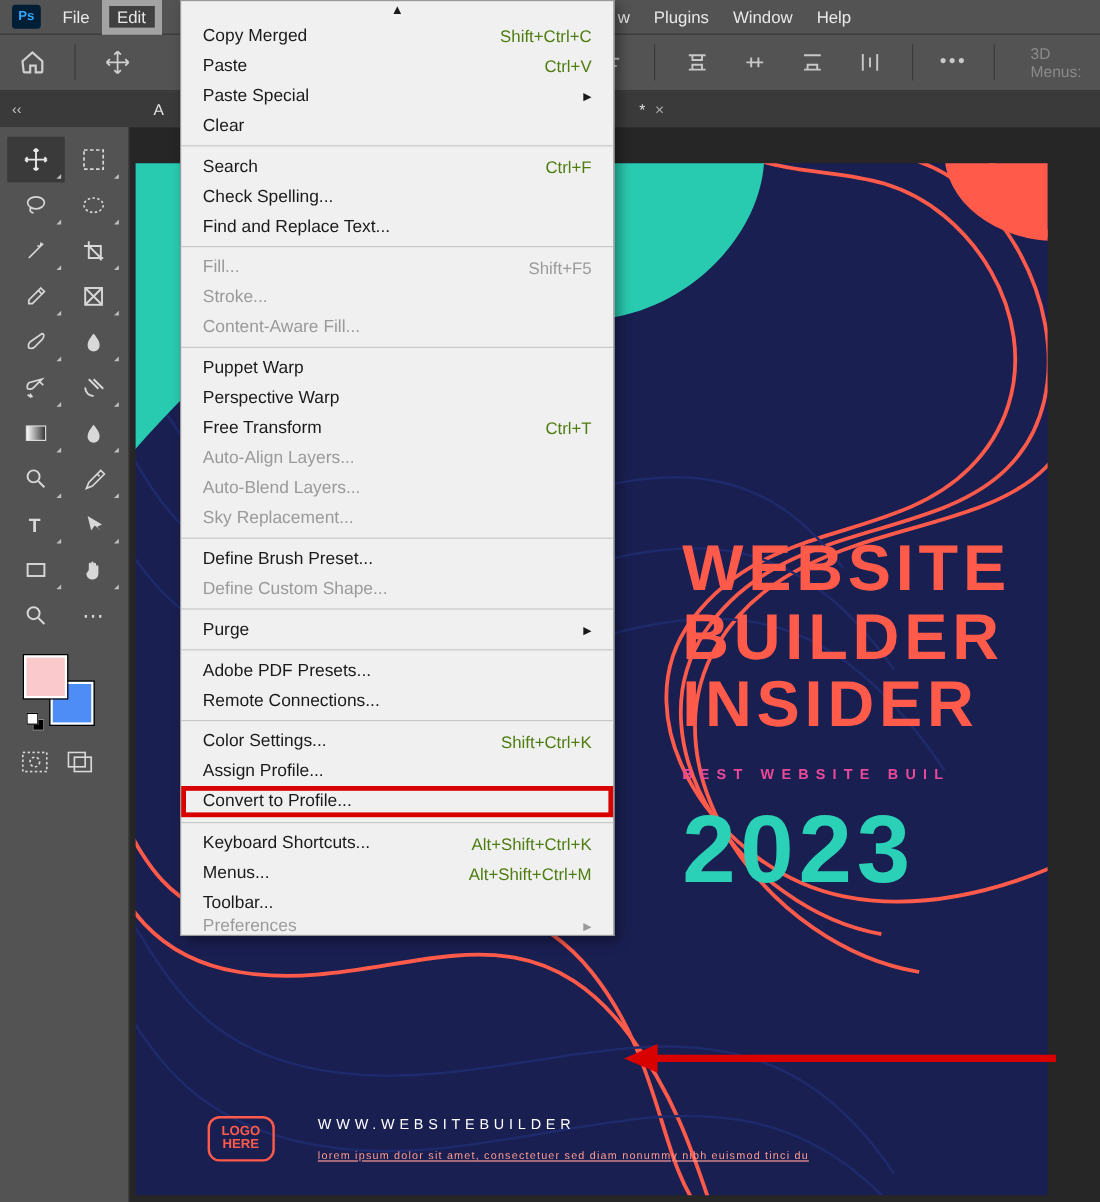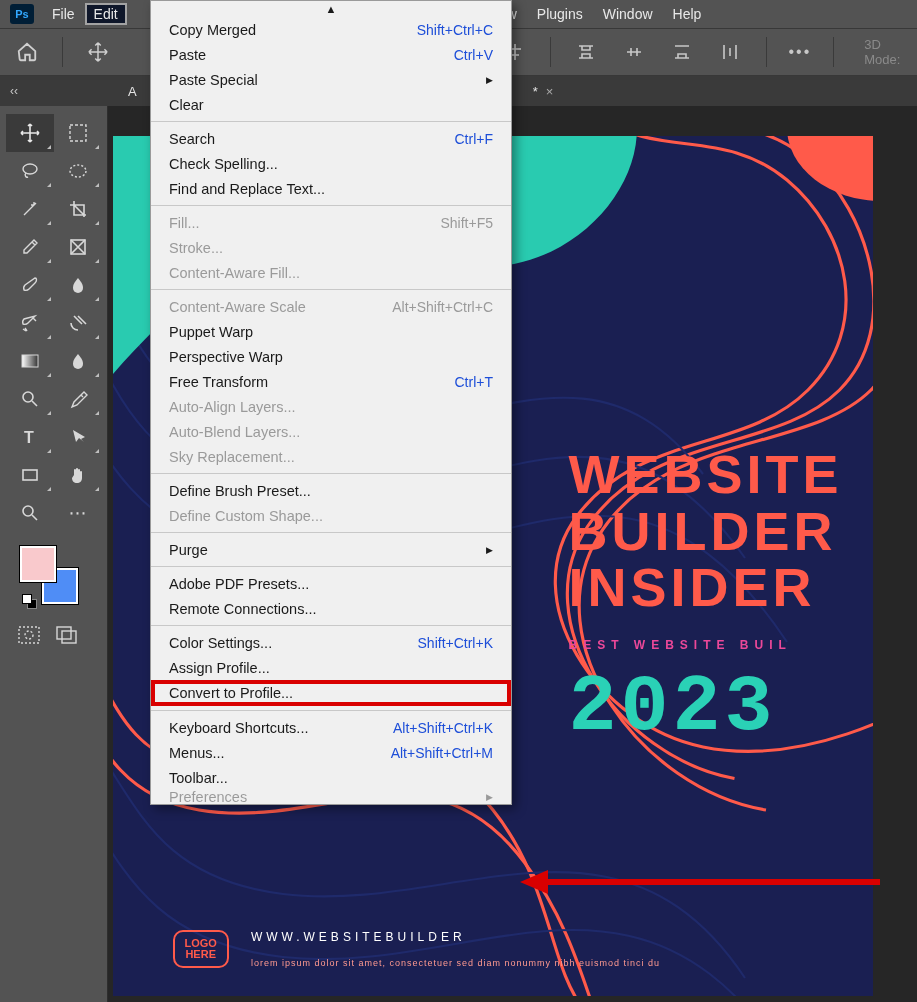--- a/index.html
+++ b/index.html
@@ -2,21 +2,21 @@
 <html><head>
 <meta charset="utf-8">
 <style>
   * { box-sizing: border-box; margin: 0; padding: 0; font-family: "Segoe UI", Tahoma, sans-serif; }
   body { width: 917px; height: 1002px; background: #535353; overflow: hidden; position: relative; }
   
   
   .menubar { display: flex; align-items: center; height: 28px; background: #535353; color: #e8e8e8; font-size: 14px; }
   .menubar .ps-logo { width: 24px; height: 20px; background: #001e36; color: #31a8ff; font-weight: bold; font-size: 11px; display: flex; align-items: center; justify-content: center; margin: 0 8px 0 10px; border-radius: 3px; }
   .menubar .menu-item { padding: 4px 10px; cursor: default; }
-  .menubar .menu-item.highlighted { border: 2px solid #a3a3a3; background: #0f172a; padding: 1px 7px; }
+  .menubar .menu-item.highlighted { border: 6px solid #a3a3a3; background: #404040; padding: 1px 7px; }
   
   
   .optionsbar { height: 48px; background: #535353; border-top: 1px solid #383838; border-bottom: 1px solid #383838; display: flex; align-items: center; padding-left: 14px; gap: 22px; }
   .opt-icon { width: 28px; height: 28px; display: flex; align-items: center; justify-content: center; color: #d0d0d0; }
   .opt-sep { width: 1px; height: 30px; background: #3a3a3a; }
   .opt-dots { letter-spacing: 2px; font-size: 16px; color: #c8c8c8; }
   .opt-3d { color: #8a8a8a; font-size: 13px; margin-left: 8px; }
   
   
   .doctabs { height: 30px; background: #3a3a3a; display: flex; align-items: center; }
@@ -41,31 +41,31 @@
   .swatch-mini .b { width:10px;height:10px;background:#000;border:1px solid #888;position:absolute;left:5px;top:5px; }
   .mask-row { display: flex; gap: 16px; margin: 18px 0 0 18px; color: #d8d8d8; }
   
   
   .canvas-area { flex: 1; background: #262626; display:flex; justify-content:center; padding-top: 30px; position:relative; }
   .poster { width: 760px; height: 860px; background: #1a1f52; position: relative; overflow: hidden; margin-left: -40px;}
   .poster .contour { position: absolute; inset: -40px; }
   .poster .txt-block { position: absolute; right: 30px; top: 310px; text-align: left; }
   .poster .big { font-size: 54px; font-weight: 800; color: #ff5a4a; letter-spacing: 4px; line-height: 1.05; }
   .poster .sub { color: #ec4899; font-size: 12px; letter-spacing: 6px; font-weight: 700; margin-top: 22px; }
-  .poster .year { color: #2ad1b6; font-size: 80px; font-weight: 800; letter-spacing: 4px; margin-top: 10px; font-family: Liberation Mono, monospace; }
-  .poster .footer { position: absolute; bottom: 28px; left: 60px; right: 30px; display: flex; gap: 22px; align-items: center; }
+  .poster .year { color: #2ad1b6; font-size: 80px; font-weight: 800; letter-spacing: 4px; margin-top: 10px; }
+  .poster .footer { position: absolute; bottom: 28px; left: 60px; right: 30px; display: flex; gap: 36px; align-items: center; }
   .poster .logo-badge { border: 2px solid #ff5a4a; border-radius: 10px; padding: 6px 10px; color: #ff5a4a; font-size: 11px; text-align:center; line-height:1; font-weight:700;}
   .poster .foot-txt { color: #fff; font-size: 12px; letter-spacing: 4px; }
-  .poster .foot-lorem { color: #ff9a90; font-size: 9px; letter-spacing: 1px; margin-top:14px;}
+  .poster .foot-lorem { color: #ff9a90; font-size: 9px; letter-spacing: 1px; margin-top:14px;text-decoration:underline;}
   
   
   .dropdown { position: absolute; left: 150px; top: 0; width: 362px; background: #f0f0f0; border: 1px solid #9a9a9a; box-shadow: 4px 4px 10px rgba(0,0,0,0.4); font-size: 14.5px; color: #1a1a1a; }
   .dd-scroll-up { text-align: center; font-size: 11px; padding: 2px 0; }
   .dd-item { display: flex; justify-content: space-between; align-items: center; padding: 4.5px 18px 4.5px 18px; cursor: default; white-space: nowrap; }
-  .dd-item .short { color: #1d4ed8; font-size: 14px; }
+  .dd-item .short { color: #4d7c0f; font-size: 14px; }
   .dd-item.disabled { color: #9a9a9a; }
   .dd-item.disabled .short { color: #9a9a9a; }
   .dd-sub::after { content: "▶"; font-size: 9px; margin-left:auto; }
   .dd-sep { height: 1px; background: #c8c8c8; margin: 4px 0; }
   .dd-item.highlighted-red { border: 4px solid #d90000; padding: 1px 14px; }
   
   
   .arrow-ann { position:absolute; left: 520px; top: 870px; }
   .arrow-ann svg { overflow: visible; }
   
@@ -120,21 +120,21 @@
       </svg>
     </div>
   <div class="opt-icon">
       <svg width="20" height="20" stroke="#c8c8c8" stroke-width="1.6" fill="none">
         <path d="M4 3v14M16 3v14M10 6v8"></path>
       </svg>
     </div>
   <div class="opt-sep"></div>
   <div class="opt-dots">•••</div>
   <div class="opt-sep"></div>
-  <div class="opt-3d">3D Mode:</div>
+  <div class="opt-3d">3D Menus:</div>
 </div>
 
 <div class="doctabs">
   <div class="collapse-btn">‹‹</div>
   <div style="width:90px"></div>
   <div class="doctab">
     <span>A</span>
     <span style="width:380px"></span>
     <span>*</span>
     <span class="close">×</span>
@@ -382,24 +382,20 @@
       <span>Fill...</span>
       <span class="short">Shift+F5</span>
     </div>
     <div class="dd-item disabled">
       <span>Stroke...</span>
     </div>
     <div class="dd-item disabled">
       <span>Content-Aware Fill...</span>
     </div>
     <div class="dd-sep"></div>
-    <div class="dd-item disabled">
-      <span>Content-Aware Scale</span>
-      <span class="short">Alt+Shift+Ctrl+C</span>
-    </div>
     <div class="dd-item">
       <span>Puppet Warp</span>
     </div>
     <div class="dd-item">
       <span>Perspective Warp</span>
     </div>
     <div class="dd-item">
       <span>Free Transform</span>
       <span class="short">Ctrl+T</span>
     </div>

